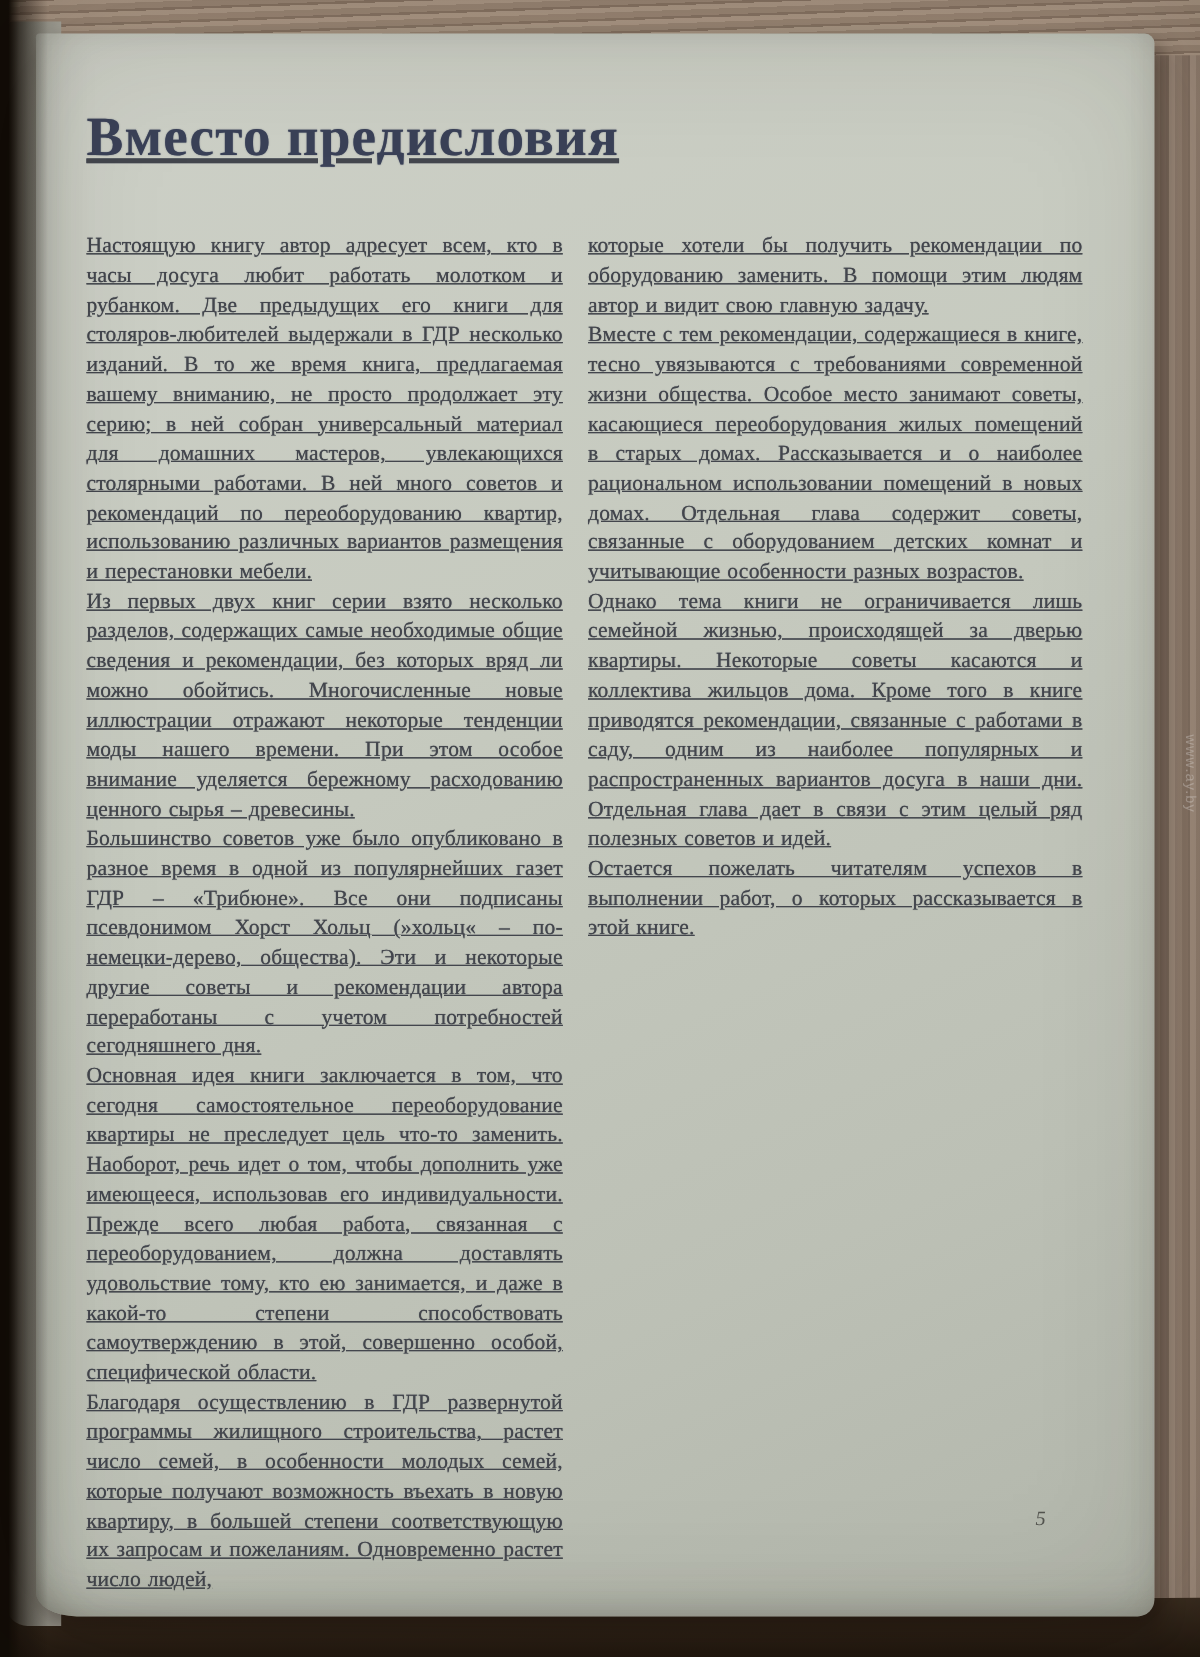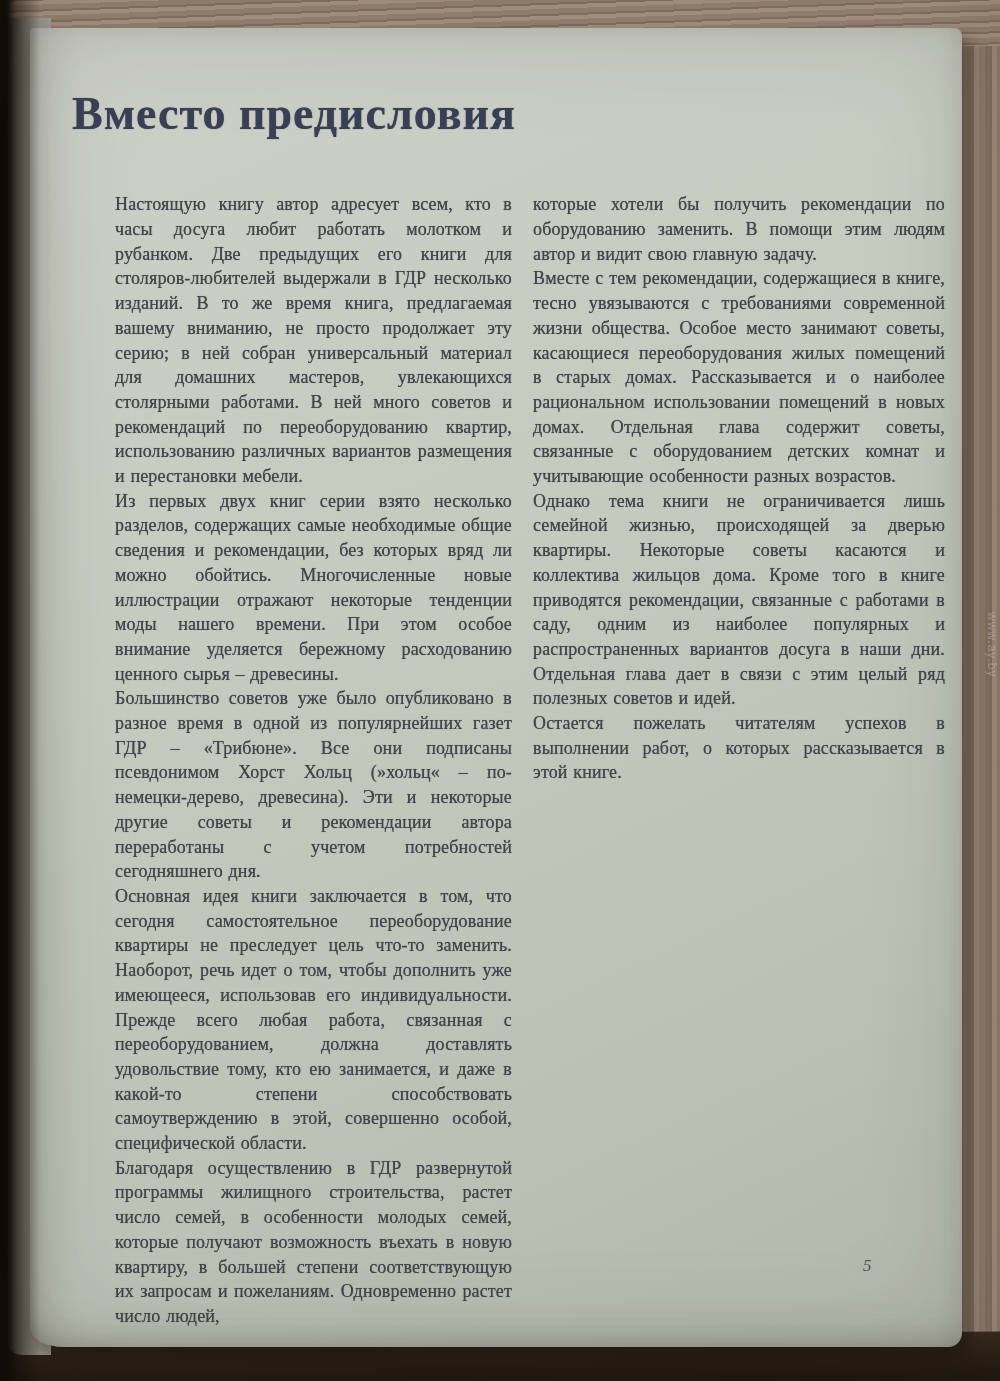--- a/index.html
+++ b/index.html
@@ -60,33 +60,34 @@
     position:absolute;left:0;top:0;bottom:0;width:40px;
     background:linear-gradient(to right,#0f0a05 0,#0f0a05 7px,rgba(15,10,5,.55) 16px,rgba(15,10,5,0) 40px);
   }
   .vignette{
     position:absolute;inset:0;pointer-events:none;
     box-shadow:inset 0 0 130px rgba(35,26,16,.22);
   }
 
   .page-inner{
     position:absolute;inset:0;
-    padding:62px 17px 0 42px;
+    padding:62px 0 0 42px;
     color:#43464d;
     filter:blur(.2px);
+    text-decoration:underline;
   }
   .title{
     font-size:46px;line-height:1.05;
     color:#3a4157;
     letter-spacing:1px;
     text-shadow:0 0 1px rgba(58,65,87,.85);
     margin:0 0 54px 0;
   }
   .columns{
-    display:flex;gap:21px;justify-content:flex-end;
+    display:flex;gap:21px;
   }
   .col{
     text-align:justify;
     font-size:18px;line-height:24.7px;
     letter-spacing:.15px;
     word-spacing:1px;
     text-shadow:0 0 .7px rgba(64,68,76,.9);
     hyphens:auto;
   }
   .col-left{width:397px;}
@@ -121,21 +122,21 @@
   <div class="table-shadow"></div>
   <div class="page-stack"></div>
 
   <div class="page">
     <div class="page-inner">
       <h1 class="title">Вместо предисловия</h1>
       <div class="columns">
         <div class="col col-left" lang="ru">
           <p>Настоящую книгу автор адресует всем, кто в часы досуга любит работать молотком и рубанком. Две предыдущих его книги для столяров-любителей выдержали в ГДР несколько изданий. В то же время книга, предлагаемая вашему вниманию, не просто продолжает эту серию; в ней собран универсальный материал для домашних мастеров, увлекающихся столярными работами. В ней много советов и рекомендаций по переоборудованию квартир, использованию различных вариантов размещения и перестановки мебели.</p>
           <p>Из первых двух книг серии взято несколько разделов, содержащих самые необходимые общие сведения и рекомендации, без которых вряд ли можно обойтись. Многочисленные новые иллюстрации отражают некоторые тенденции моды нашего времени. При этом особое внимание уделяется бережному расходованию ценного сырья – древесины.</p>
-          <p>Большинство советов уже было опубликовано в разное время в одной из популярнейших газет ГДР – «Трибюне». Все они подписаны псевдонимом Хорст Хольц (»хольц« – по-немецки-дерево, древесина). Эти и некоторые другие советы и рекомендации автора переработаны с учетом потребностей сегодняшнего дня.</p>
+          <p>Большинство советов уже было опубликовано в разное время в одной из популярнейших газет ГДР – «Трибюне». Все они подписаны псевдонимом Хорст Хольц (»хольц« – по-немецки-дерево, общества). Эти и некоторые другие советы и рекомендации автора переработаны с учетом потребностей сегодняшнего дня.</p>
           <p>Основная идея книги заключается в том, что сегодня самостоятельное переоборудование квартиры не преследует цель что-то заменить. Наоборот, речь идет о том, чтобы дополнить уже имеющееся, использовав его индивидуальности. Прежде всего любая работа, связанная с переоборудованием, должна доставлять удовольствие тому, кто ею занимается, и даже в какой-то степени способствовать самоутверждению в этой, совершенно особой, специфической области.</p>
           <p>Благодаря осуществлению в ГДР развернутой программы жилищного строительства, растет число семей, в особенности молодых семей, которые получают возможность въехать в новую квартиру, в большей степени соответствующую их запросам и пожеланиям. Одновременно растет число людей,</p>
         </div>
         <div class="col col-right" lang="ru">
           <p>которые хотели бы получить рекомендации по оборудованию заменить. В помощи этим людям автор и видит свою главную задачу.</p>
           <p>Вместе с тем рекомендации, содержащиеся в книге, тесно увязываются с требованиями современной жизни общества. Особое место занимают советы, касающиеся переоборудования жилых помещений в старых домах. Рассказывается и о наиболее рациональном использовании помещений в новых домах. Отдельная глава содержит советы, связанные с оборудованием детских комнат и учитывающие особенности разных возрастов.</p>
           <p>Однако тема книги не ограничивается лишь семейной жизнью, происходящей за дверью квартиры. Некоторые советы касаются и коллектива жильцов дома. Кроме того в книге приводятся рекомендации, связанные с работами в саду, одним из наиболее популярных и распространенных вариантов досуга в наши дни. Отдельная глава дает в связи с этим целый ряд полезных советов и идей.</p>
           <p>Остается пожелать читателям успехов в выполнении работ, о которых рассказывается в этой книге.</p>
         </div>
       </div>

